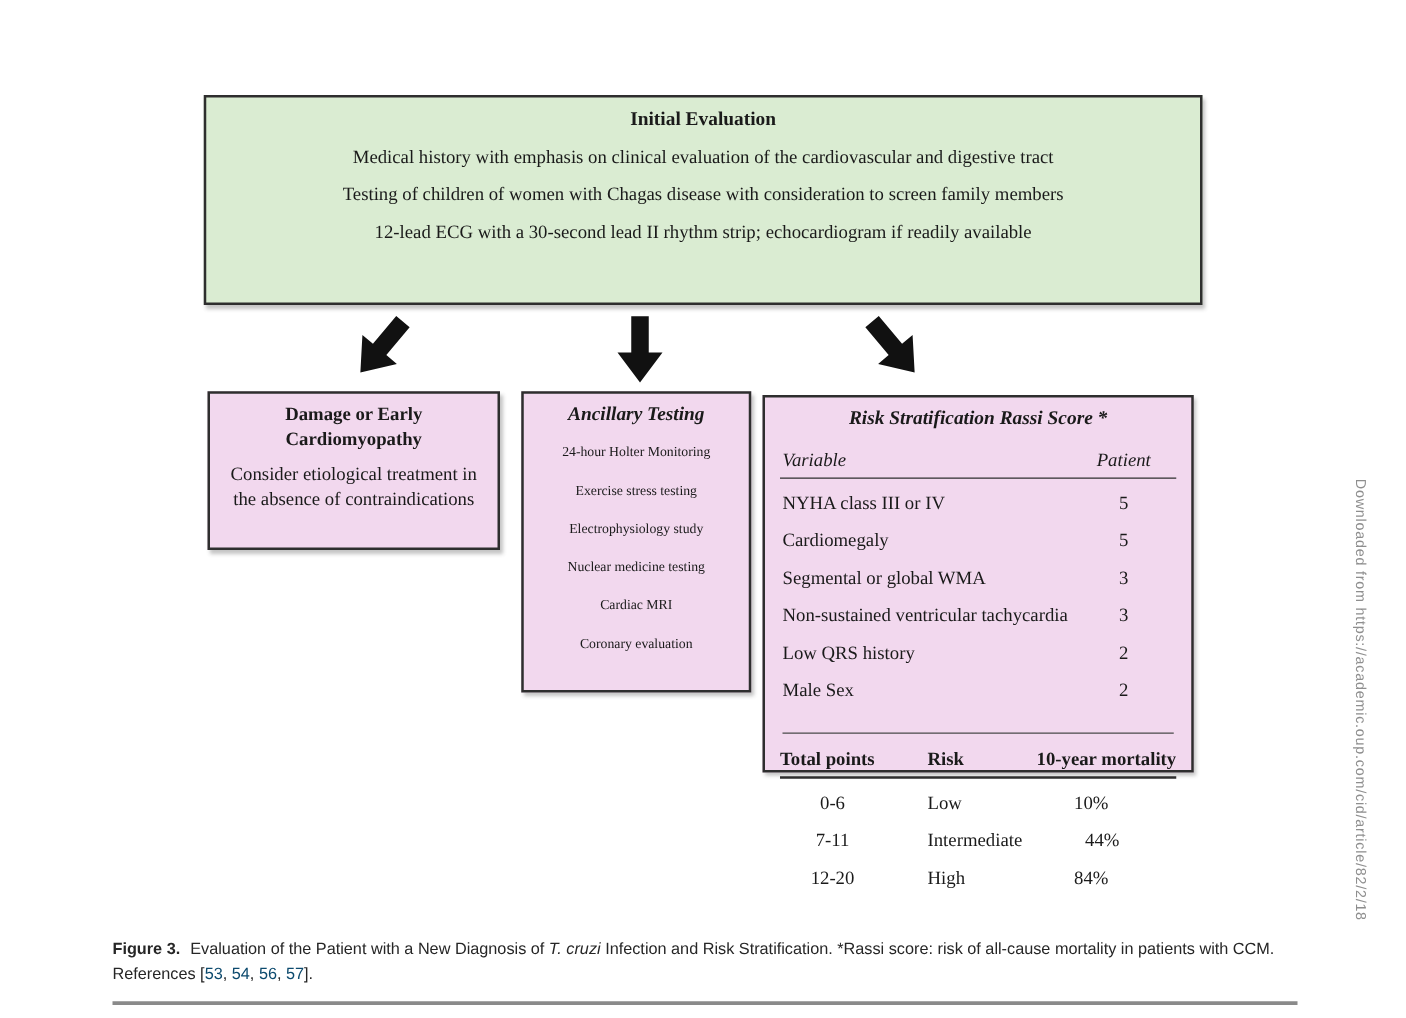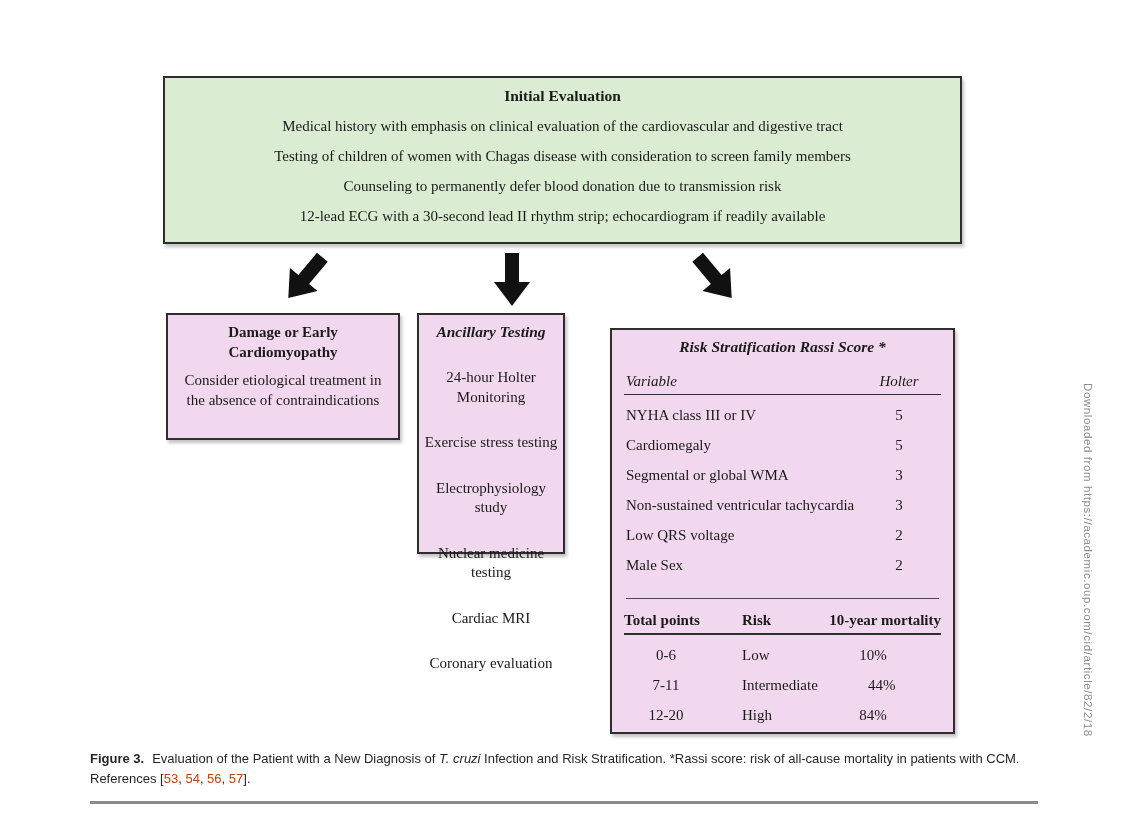--- a/index.html
+++ b/index.html
@@ -25,25 +25,25 @@
   .pink  { background: #f2d8ee; }
 
   .green-box { left: 163px; top: 76px; width: 799px; height: 168px; padding: 8px 14px; text-align: center; }
   .box-title { font-weight: bold; font-size: 15.5px; line-height: 20px; }
   .green-line { font-size: 15px; line-height: 19px; margin-top: 11px; }
 
   .left-box { left: 166px; top: 313px; width: 234px; height: 127px; padding: 7px 8px; text-align: center; }
   .lb-title-line { font-weight: bold; font-size: 15px; line-height: 20px; }
   .lb-body { font-size: 15px; line-height: 20px; margin-top: 8px; }
 
-  .mid-box { left: 417px; top: 313px; width: 148px; height: 241px; padding: 7px 5px; text-align: center; }
+  .mid-box { left: 417px; top: 313px; width: 184px; height: 241px; padding: 7px 5px; text-align: center; }
   .mb-title { font-weight: bold; font-style: italic; font-size: 15.5px; line-height: 20px; }
-  .mb-item { font-size: 15px; line-height: 19.5px; margin-top: 26px; }
-
-  .right-box { left: 610px; top: 328px; width: 345px; height: 406px; padding: 7px 12px; }
+  .mb-item { font-size: 11px; line-height: 19.5px; margin-top: 11px; }
+
+  .right-box { left: 610px; top: 316px; width: 345px; height: 302px; padding: 7px 12px; }
   .rb-title { font-weight: bold; font-style: italic; font-size: 15.5px; line-height: 20px; text-align: center; }
   .var-header {
     display: flex; justify-content: space-between;
     font-style: italic; font-size: 15px; line-height: 19px;
     margin-top: 15px; padding: 0 2px 3px 2px;
     border-bottom: 1.5px solid #2e2e2e;
   }
   .var-header .pts-h { width: 80px; text-align: center; }
   .rrow { display: flex; justify-content: space-between; font-size: 15px; line-height: 19px; margin-top: 11px; padding: 0 2px; }
   .rrow .rpts { width: 80px; text-align: center; }
@@ -66,21 +66,21 @@
   .arrow-mid   { left: 490px; top: 252px; }
   .arrow-right { left: 693px; top: 250px; transform: rotate(-40deg); }
 
   
   .caption {
     position: absolute; left: 90px; top: 749px; width: 952px;
     font-family: "Liberation Sans", sans-serif;
     font-size: 13px; line-height: 19.5px; color: #262626;
   }
   .cap-label { font-weight: bold; margin-right: 8px; margin-top: 37px; }
-  .ref { color: #c2410c; text-decoration: none; cursor: pointer; }
+  .ref { color: #0c4a6e; text-decoration: none; cursor: pointer; }
 
   
   .bottom-rule { position: absolute; left: 90px; top: 801px; width: 948px; height: 3px; background: #8a8a8a; }
 
   
   .watermark {
     position: absolute; left: 1072px; top: 383px; width: 22px; height: 431px;
     overflow: hidden;
     writing-mode: vertical-rl;
     white-space: nowrap;
@@ -90,21 +90,20 @@
 </style>
 </head>
 <body>
 
 <div class="page">
 
   <div class="fbox green green-box">
     <div class="box-title">Initial Evaluation</div>
     <div class="green-line">Medical history with emphasis on clinical evaluation of the cardiovascular and digestive tract</div>
     <div class="green-line">Testing of children of women with Chagas disease with consideration to screen family members</div>
-    <div class="green-line">Counseling to permanently defer blood donation due to transmission risk</div>
     <div class="green-line">12-lead ECG with a 30-second lead II rhythm strip; echocardiogram if readily available</div>
   </div>
 
   <div class="arrow arrow-left">
     <svg viewBox="0 0 44 56">
         <polygon points="15,1 29,1 29,30 40,30 22,54 4,30 15,30" fill="#111111"></polygon>
       </svg>
   </div>
   <div class="arrow arrow-mid">
     <svg viewBox="0 0 44 56">
@@ -131,41 +130,41 @@
     <div class="mb-item">Nuclear medicine testing</div>
     <div class="mb-item">Cardiac MRI</div>
     <div class="mb-item">Coronary evaluation</div>
   </div>
 
   <div class="fbox pink right-box">
     <div class="rb-title">Risk Stratification Rassi Score *</div>
 
     <div class="var-header">
       <span>Variable</span>
-      <span class="pts-h">Holter</span>
+      <span class="pts-h">Patient</span>
     </div>
 
     <div class="rrow">
       <span class="rname">NYHA class III or IV</span>
       <span class="rpts">5</span>
     </div>
     <div class="rrow">
       <span class="rname">Cardiomegaly</span>
       <span class="rpts">5</span>
     </div>
     <div class="rrow">
       <span class="rname">Segmental or global WMA</span>
       <span class="rpts">3</span>
     </div>
     <div class="rrow">
       <span class="rname">Non-sustained ventricular tachycardia</span>
       <span class="rpts">3</span>
     </div>
     <div class="rrow">
-      <span class="rname">Low QRS voltage</span>
+      <span class="rname">Low QRS history</span>
       <span class="rpts">2</span>
     </div>
     <div class="rrow">
       <span class="rname">Male Sex</span>
       <span class="rpts">2</span>
     </div>
 
     <hr class="rb-divider">
 
     <div class="risk-header">

